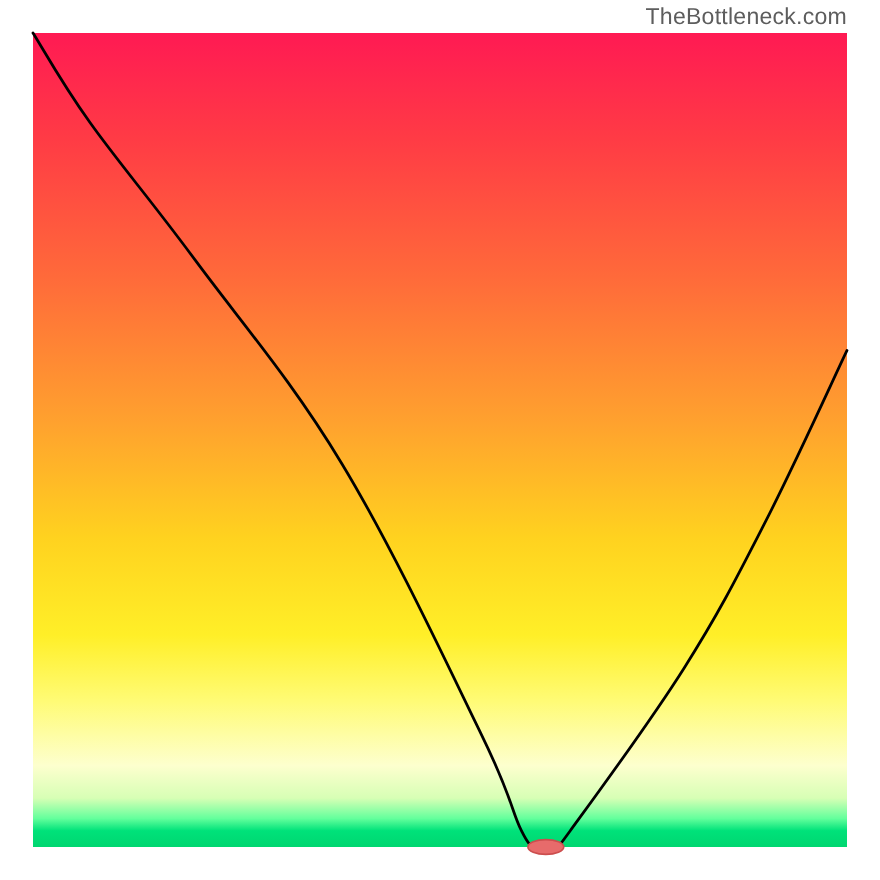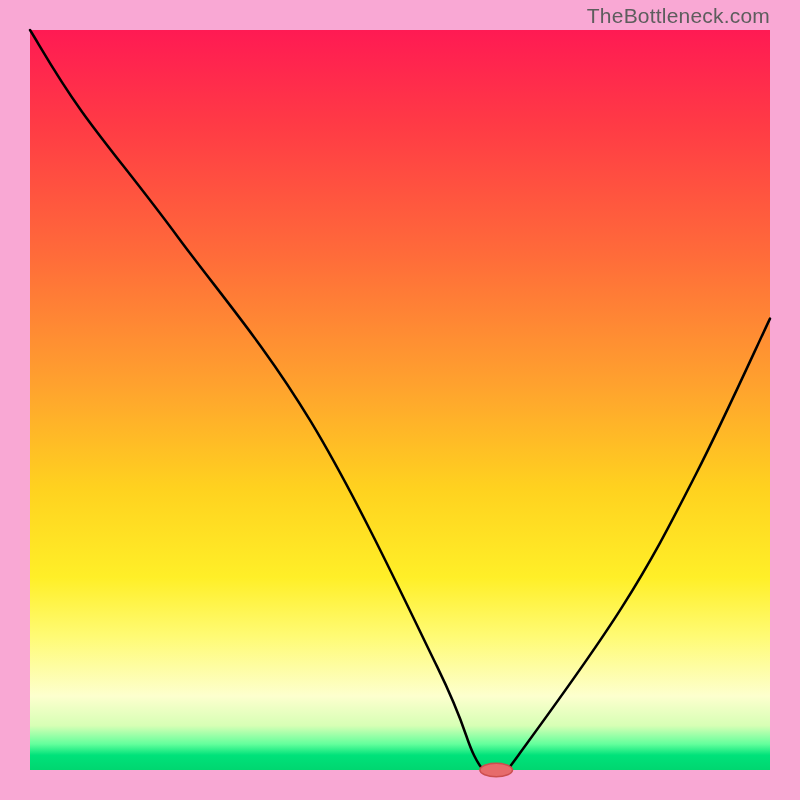--- a/index.html
+++ b/index.html
@@ -8,21 +8,21 @@
     width: 800px;
     height: 800px;
     background: #000;
     overflow: hidden;
     font-family: -apple-system, BlinkMacSystemFont, "Segoe UI", Arial, sans-serif;
   }
   .outer {
     position: relative;
     width: 800px;
     height: 800px;
-    background: #f9a8d4;
+    background: #ffffff;
   }
   .plot {
     position: absolute;
     left: 30px;
     top: 30px;
     width: 740px;
     height: 740px;
     
     background: linear-gradient(
       to bottom,

